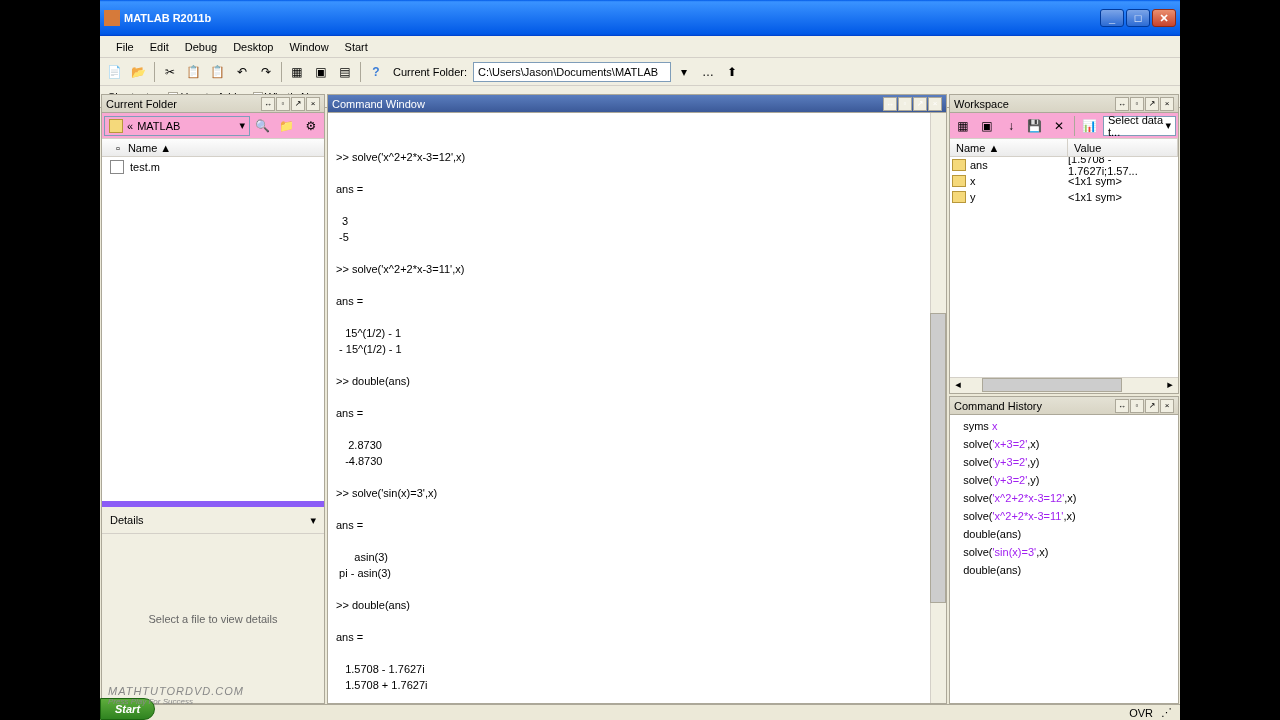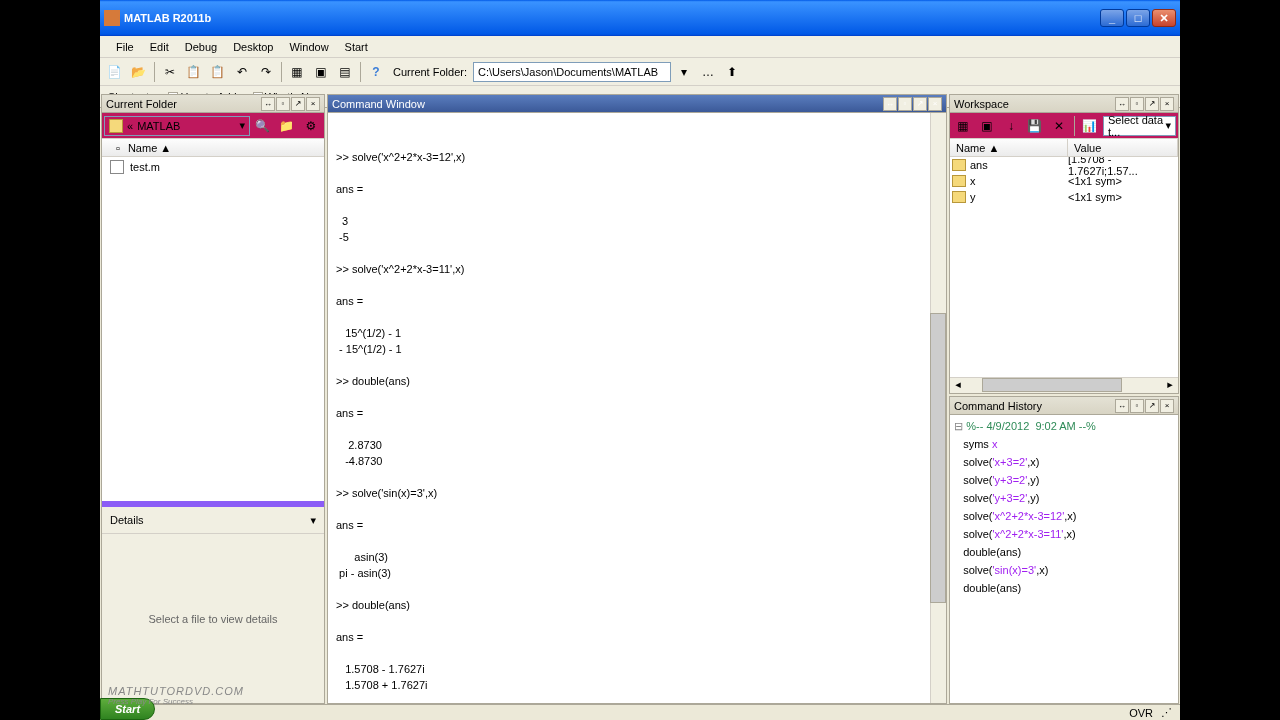--- a/index.html
+++ b/index.html
@@ -15,21 +15,21 @@
 .menu-item { padding: 2px 8px; cursor: pointer; }
 .toolbar { height: 28px; background: #F1EFE2; display: flex; align-items: center; padding: 0 4px; border-bottom: 1px solid #D4D0C8; gap: 2px; }
 .tb-btn { width: 22px; height: 22px; border: 1px solid transparent; display: flex; align-items: center; justify-content: center; font-size: 12px; cursor: pointer; }
 .tb-sep { width: 1px; height: 20px; background: #ACA899; margin: 0 2px; }
 .cf-label { margin: 0 4px; }
 .cf-input { height: 20px; width: 198px; border: 1px solid #7F9DB9; background: #fff; padding: 0 4px; }
 .shortcuts { height: 22px; background: #F1EFE2; display: flex; align-items: center; padding: 0 4px; border-bottom: 1px solid #ACA899; gap: 4px; }
 .sh-item { padding: 2px 6px; display: flex; align-items: center; gap: 2px; cursor: pointer; }
 .sh-box { width: 10px; height: 10px; border: 1px solid #ACA899; background: #fff; display: inline-block; }
 .main-area { position: absolute; top: 94px; left: 0; right: 0; bottom: 16px; display: flex; }
-.pane { display: flex; flex-direction: column; border: 1px solid #ACA899; margin: 0 1px; background: #be185d; }
+.pane { display: flex; flex-direction: column; border: 1px solid #ACA899; margin: 0 1px; background: #f9a8d4; }
 .pane-title { height: 18px; background: linear-gradient(#E4E2D5,#D8D4C4); border-bottom: 1px solid #ACA899; display: flex; align-items: center; padding: 0 4px; font-weight: normal; }
 .pane-title.active { background: linear-gradient(#5A7DBE,#3B5998); color: #fff; }
 .pane-title-text { flex: 1; }
 .pane-btns { display: flex; gap: 1px; }
 .pane-btn { width: 14px; height: 14px; border: 1px solid #ACA899; background: #F1EFE2; font-size: 8px; display: flex; align-items: center; justify-content: center; cursor: pointer; }
 .cf-pane { width: 224px; }
 .cf-nav { height: 26px; display: flex; align-items: center; padding: 2px; gap: 2px; border-bottom: 1px solid #D4D0C8; }
 .cf-path { flex: 1; height: 20px; border: 1px solid #7F9DB9; display: flex; align-items: center; padding: 0 4px; gap: 4px; }
 .cf-icn { width: 14px; height: 14px; background: #F5D97B; border: 1px solid #B8973A; }
 .cf-header { height: 18px; background: linear-gradient(#FDFDFD,#EBEBEB); border-bottom: 1px solid #D4D0C8; display: flex; align-items: center; padding: 0 24px; }
@@ -241,21 +241,20 @@
         <div class="pane-title">
           <span class="pane-title-text">Command History</span>
           <div class="pane-btns">
             <div class="pane-btn">↔</div>
             <div class="pane-btn">▫</div>
             <div class="pane-btn">↗</div>
             <div class="pane-btn">×</div>
           </div>
         </div>
         <div class="ch-body" id="ch-body">
-            <div class="ch-line"><span class="ch-tree">⊟ </span><span class="ch-date">%-- 4/9/2012  9:02 AM --%</span></div>
             <div class="ch-line">   syms <span class="ch-str">x</span></div>
             <div class="ch-line">   solve(<span class="ch-str">'x+3=2'</span>,x)</div>
             <div class="ch-line">   solve(<span class="ch-str">'y+3=2'</span>,y)</div>
             <div class="ch-line">   solve(<span class="ch-str">'y+3=2'</span>,y)</div>
             <div class="ch-line">   solve(<span class="ch-str">'x^2+2*x-3=12'</span>,x)</div>
             <div class="ch-line">   solve(<span class="ch-str">'x^2+2*x-3=11'</span>,x)</div>
             <div class="ch-line">   double(ans)</div>
             <div class="ch-line">   solve(<span class="ch-str">'sin(x)=3'</span>,x)</div>
             <div class="ch-line">   double(ans)</div>
           </div>

